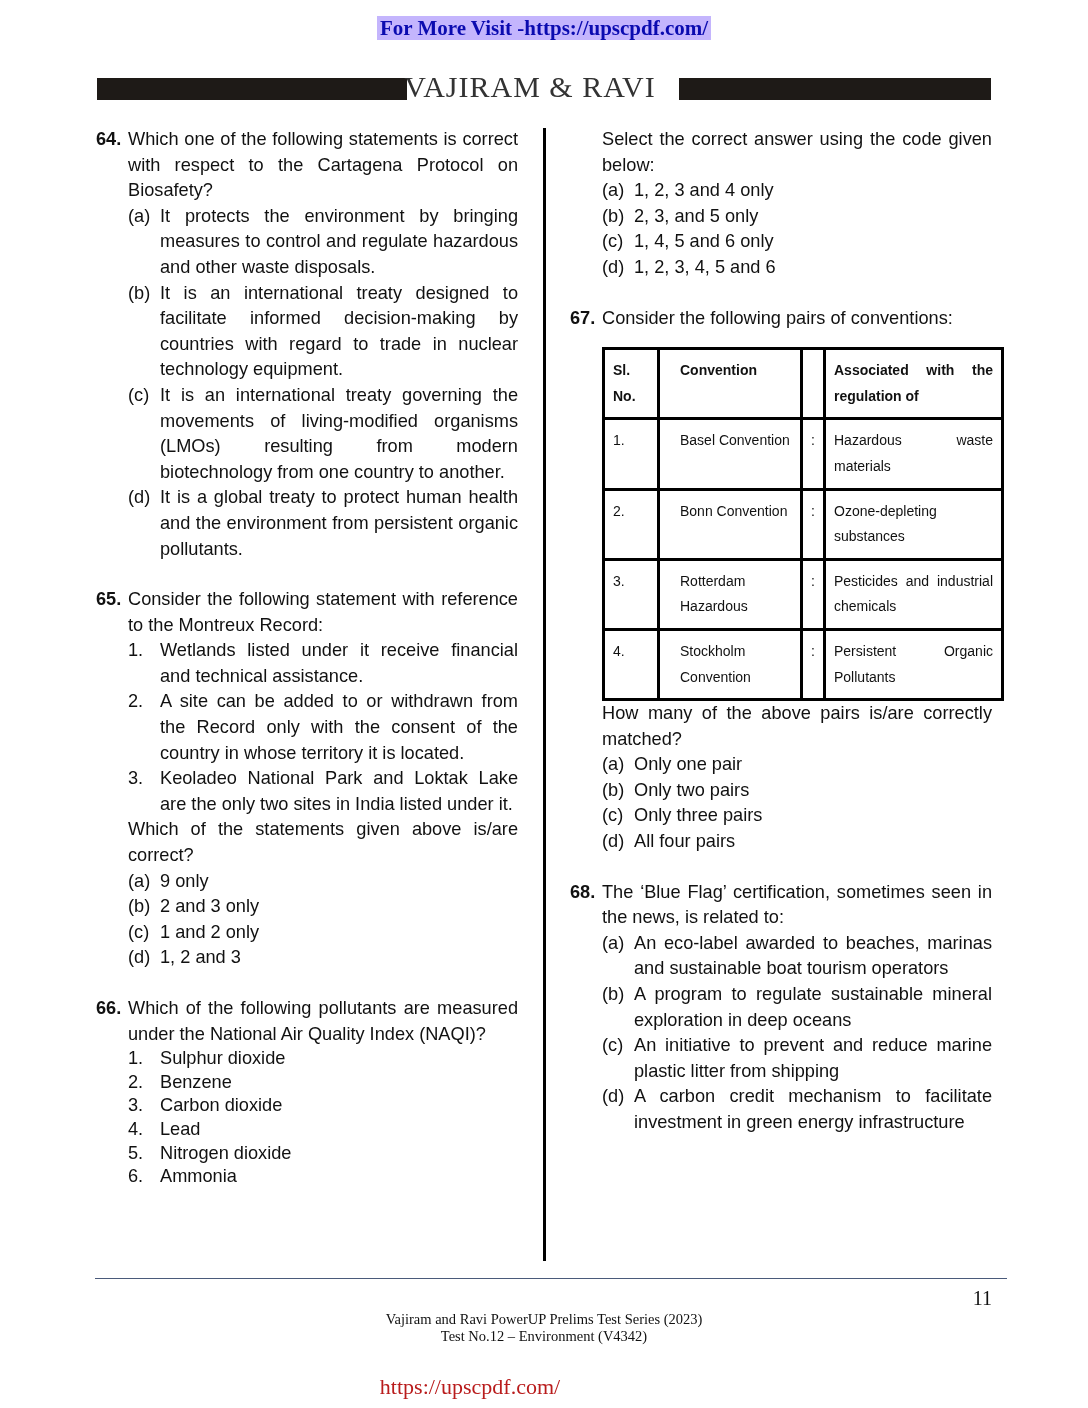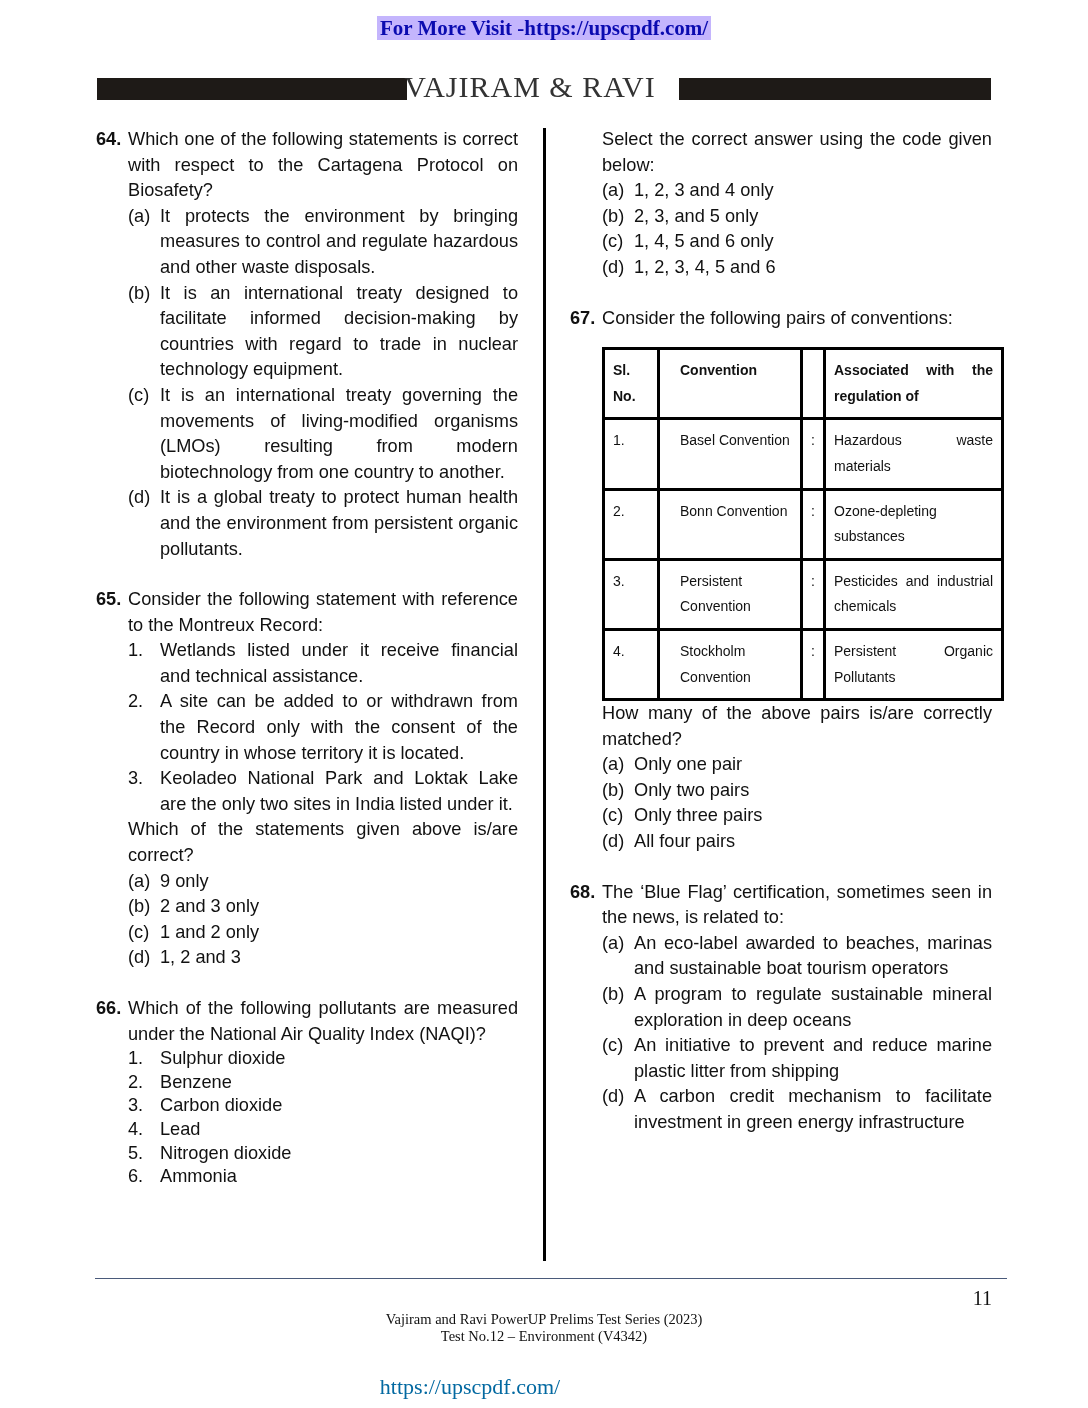--- a/index.html
+++ b/index.html
@@ -22,21 +22,21 @@
   table.conv { border-collapse:collapse; margin:16px 0 0 0; width:402px; font-size:14px; line-height:25.6px; }
   table.conv td { border:3px solid #000; vertical-align:top; padding:8px 8px 8px 8px; }
   table.conv td.c1 { width:36px; }
   table.conv td.c2 { width:112px;padding-left:20px; }
   table.conv td.c3 { width:12px; text-align:center; padding:8px 4px; }
   table.conv td.c4 { text-align:justify; }
   table.conv tr.hdr td { font-weight:bold; }
   .footer-line { position:absolute; left:95px; top:1278px; width:912px; height:1px; background:#4a5a7a; }
   .page-num { position:absolute; right:96px; top:1287px; font-family:"Liberation Serif", serif; font-size:20px; }
   .footer-text { position:absolute; top:1311px; left:0; width:1088px; text-align:center; font-family:Liberation Serif, serif; font-size:14.5px; line-height:17px; }
-  .bottom-link { position:absolute; top:1374px; left:0; width:940px; text-align:center; font-family:"Liberation Serif", serif; font-size:22px; color:#0369a1; }
+  .bottom-link { position:absolute; top:1374px; left:0; width:940px; text-align:center; font-family:"Liberation Serif", serif; font-size:22px; color:#b91c1c; }
 </style>
 </head>
 <body>
 
 <div class="top-link">
   <span>For More Visit -https://upscpdf.com/</span>
 </div>
 
 <div class="brand-bar">
   <div class="bar-left"></div>
@@ -122,21 +122,21 @@
         <td class="c4">Hazardous waste materials</td>
       </tr>
       <tr>
         <td class="c1">2.</td>
         <td class="c2">Bonn Convention</td>
         <td class="c3">:</td>
         <td class="c4">Ozone-depleting substances</td>
       </tr>
       <tr>
         <td class="c1">3.</td>
-        <td class="c2">Persistent Convention</td>
+        <td class="c2">Rotterdam Hazardous</td>
         <td class="c3">:</td>
         <td class="c4">Pesticides and industrial chemicals</td>
       </tr>
       <tr>
         <td class="c1">4.</td>
         <td class="c2">Stockholm Convention</td>
         <td class="c3">:</td>
         <td class="c4">Persistent Organic Pollutants</td>
       </tr>
     </tbody>

